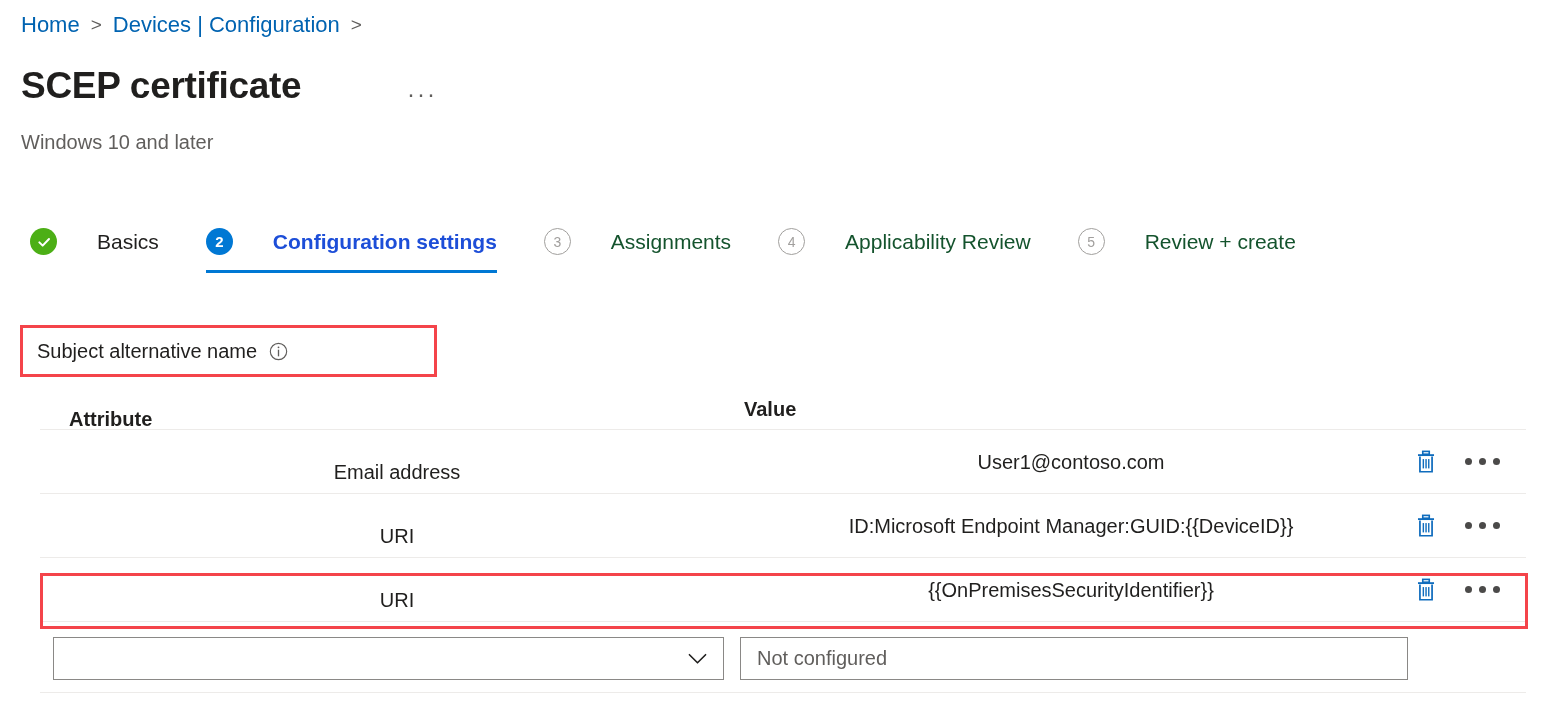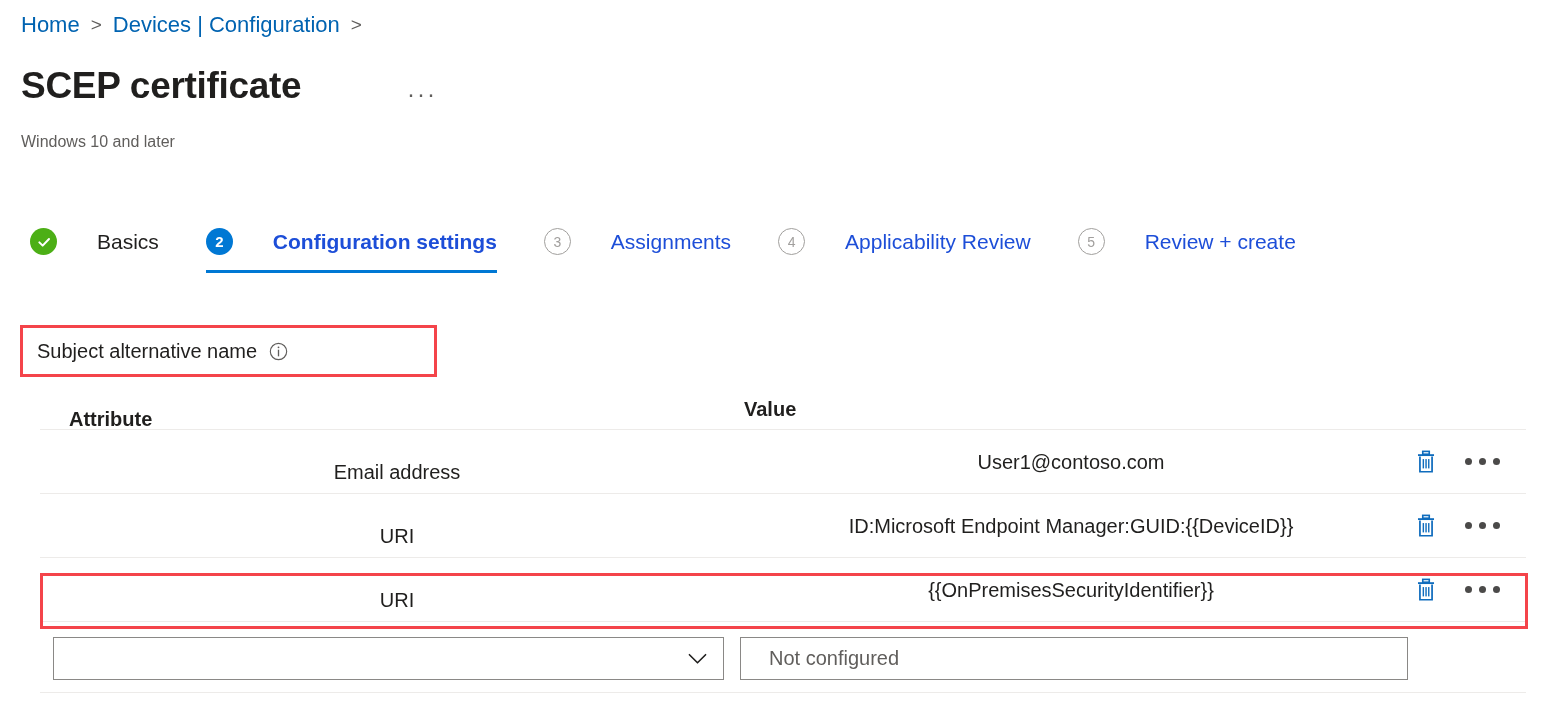--- a/index.html
+++ b/index.html
@@ -56,21 +56,21 @@
     font-size: 24px;
     color: #605e5c;
     letter-spacing: 2px;
     cursor: pointer;
     line-height: 24px;
   }
   #page-subtitle {
     position: absolute;
     left: 21px;
     top: 129px;
-    font-size: 16px;
+    font-size: 20px;
     color: #605e5c;
     line-height: 26px;
   }
 
   
   #wizard-tabs {
     position: absolute;
     left: 30px;
     top: 228px;
     display: flex;
@@ -115,21 +115,21 @@
     font-size: 14px;
   }
   .wiz-label {
     margin-left: 13px;
     font-size: 21px;
     line-height: 27px;
     white-space: nowrap;
   }
   .wiz-label.done { color: #201f1e; font-weight: 400; }
   .wiz-label.active { color: #1d4ed8; font-weight: 700; }
-  .wiz-label.inactive { color: #1d4ed8; font-weight: 400; }
+  .wiz-label.inactive { color: #14532d; font-weight: 400; }
   .wiz-underline {
     position: absolute;
     left: 0;
     right: 0;
     bottom: 0;
     height: 3px;
     background: #0078d4;
   }
 
   
@@ -273,21 +273,21 @@
     width: 19px;
     height: 12px;
     display: block;
   }
   #value-input {
     width: 668px;
     height: 43px;
     margin-left: 16px;
     border: 1px solid #8a8886;
     box-sizing: border-box;
-    padding: 0 0 0 28px;
+    padding: 0 0 0 16px;
     font-family: "Liberation Sans", sans-serif;
     font-size: 20px;
     color: #201f1e;
     background: #ffffff;
     outline: none;
   }
   #value-input::placeholder {
     color: #605e5c;
     opacity: 1;
   }

